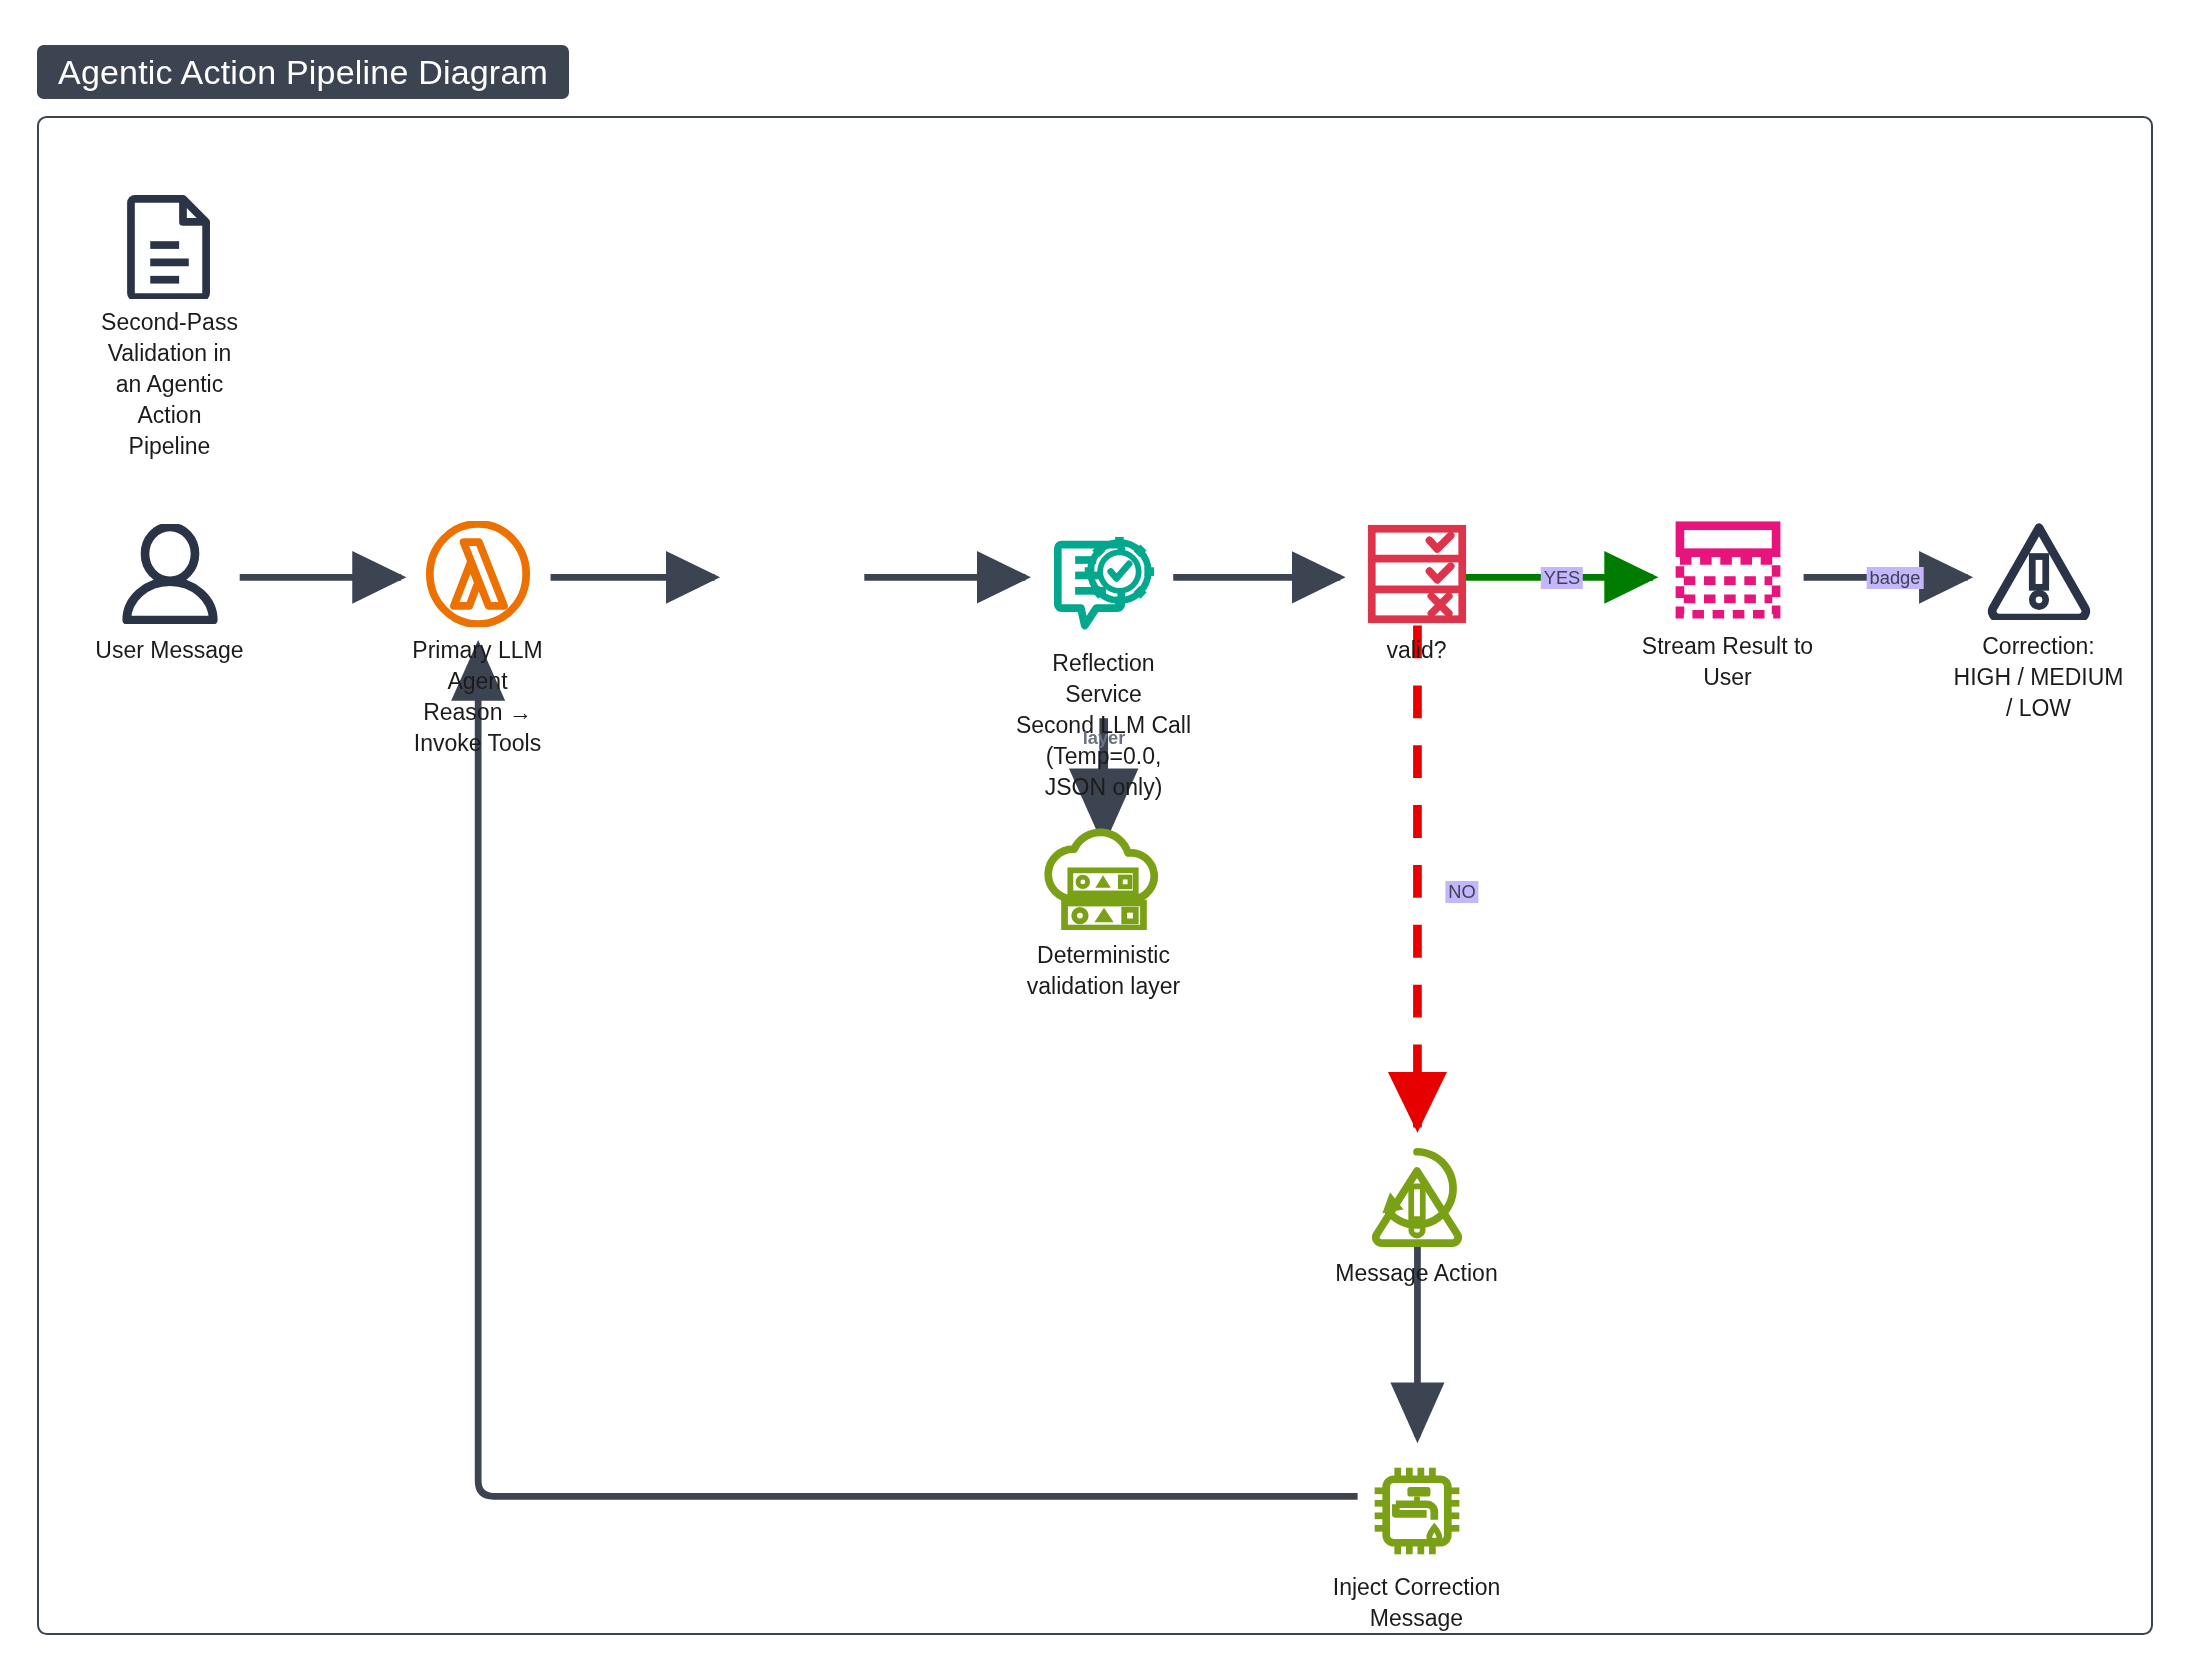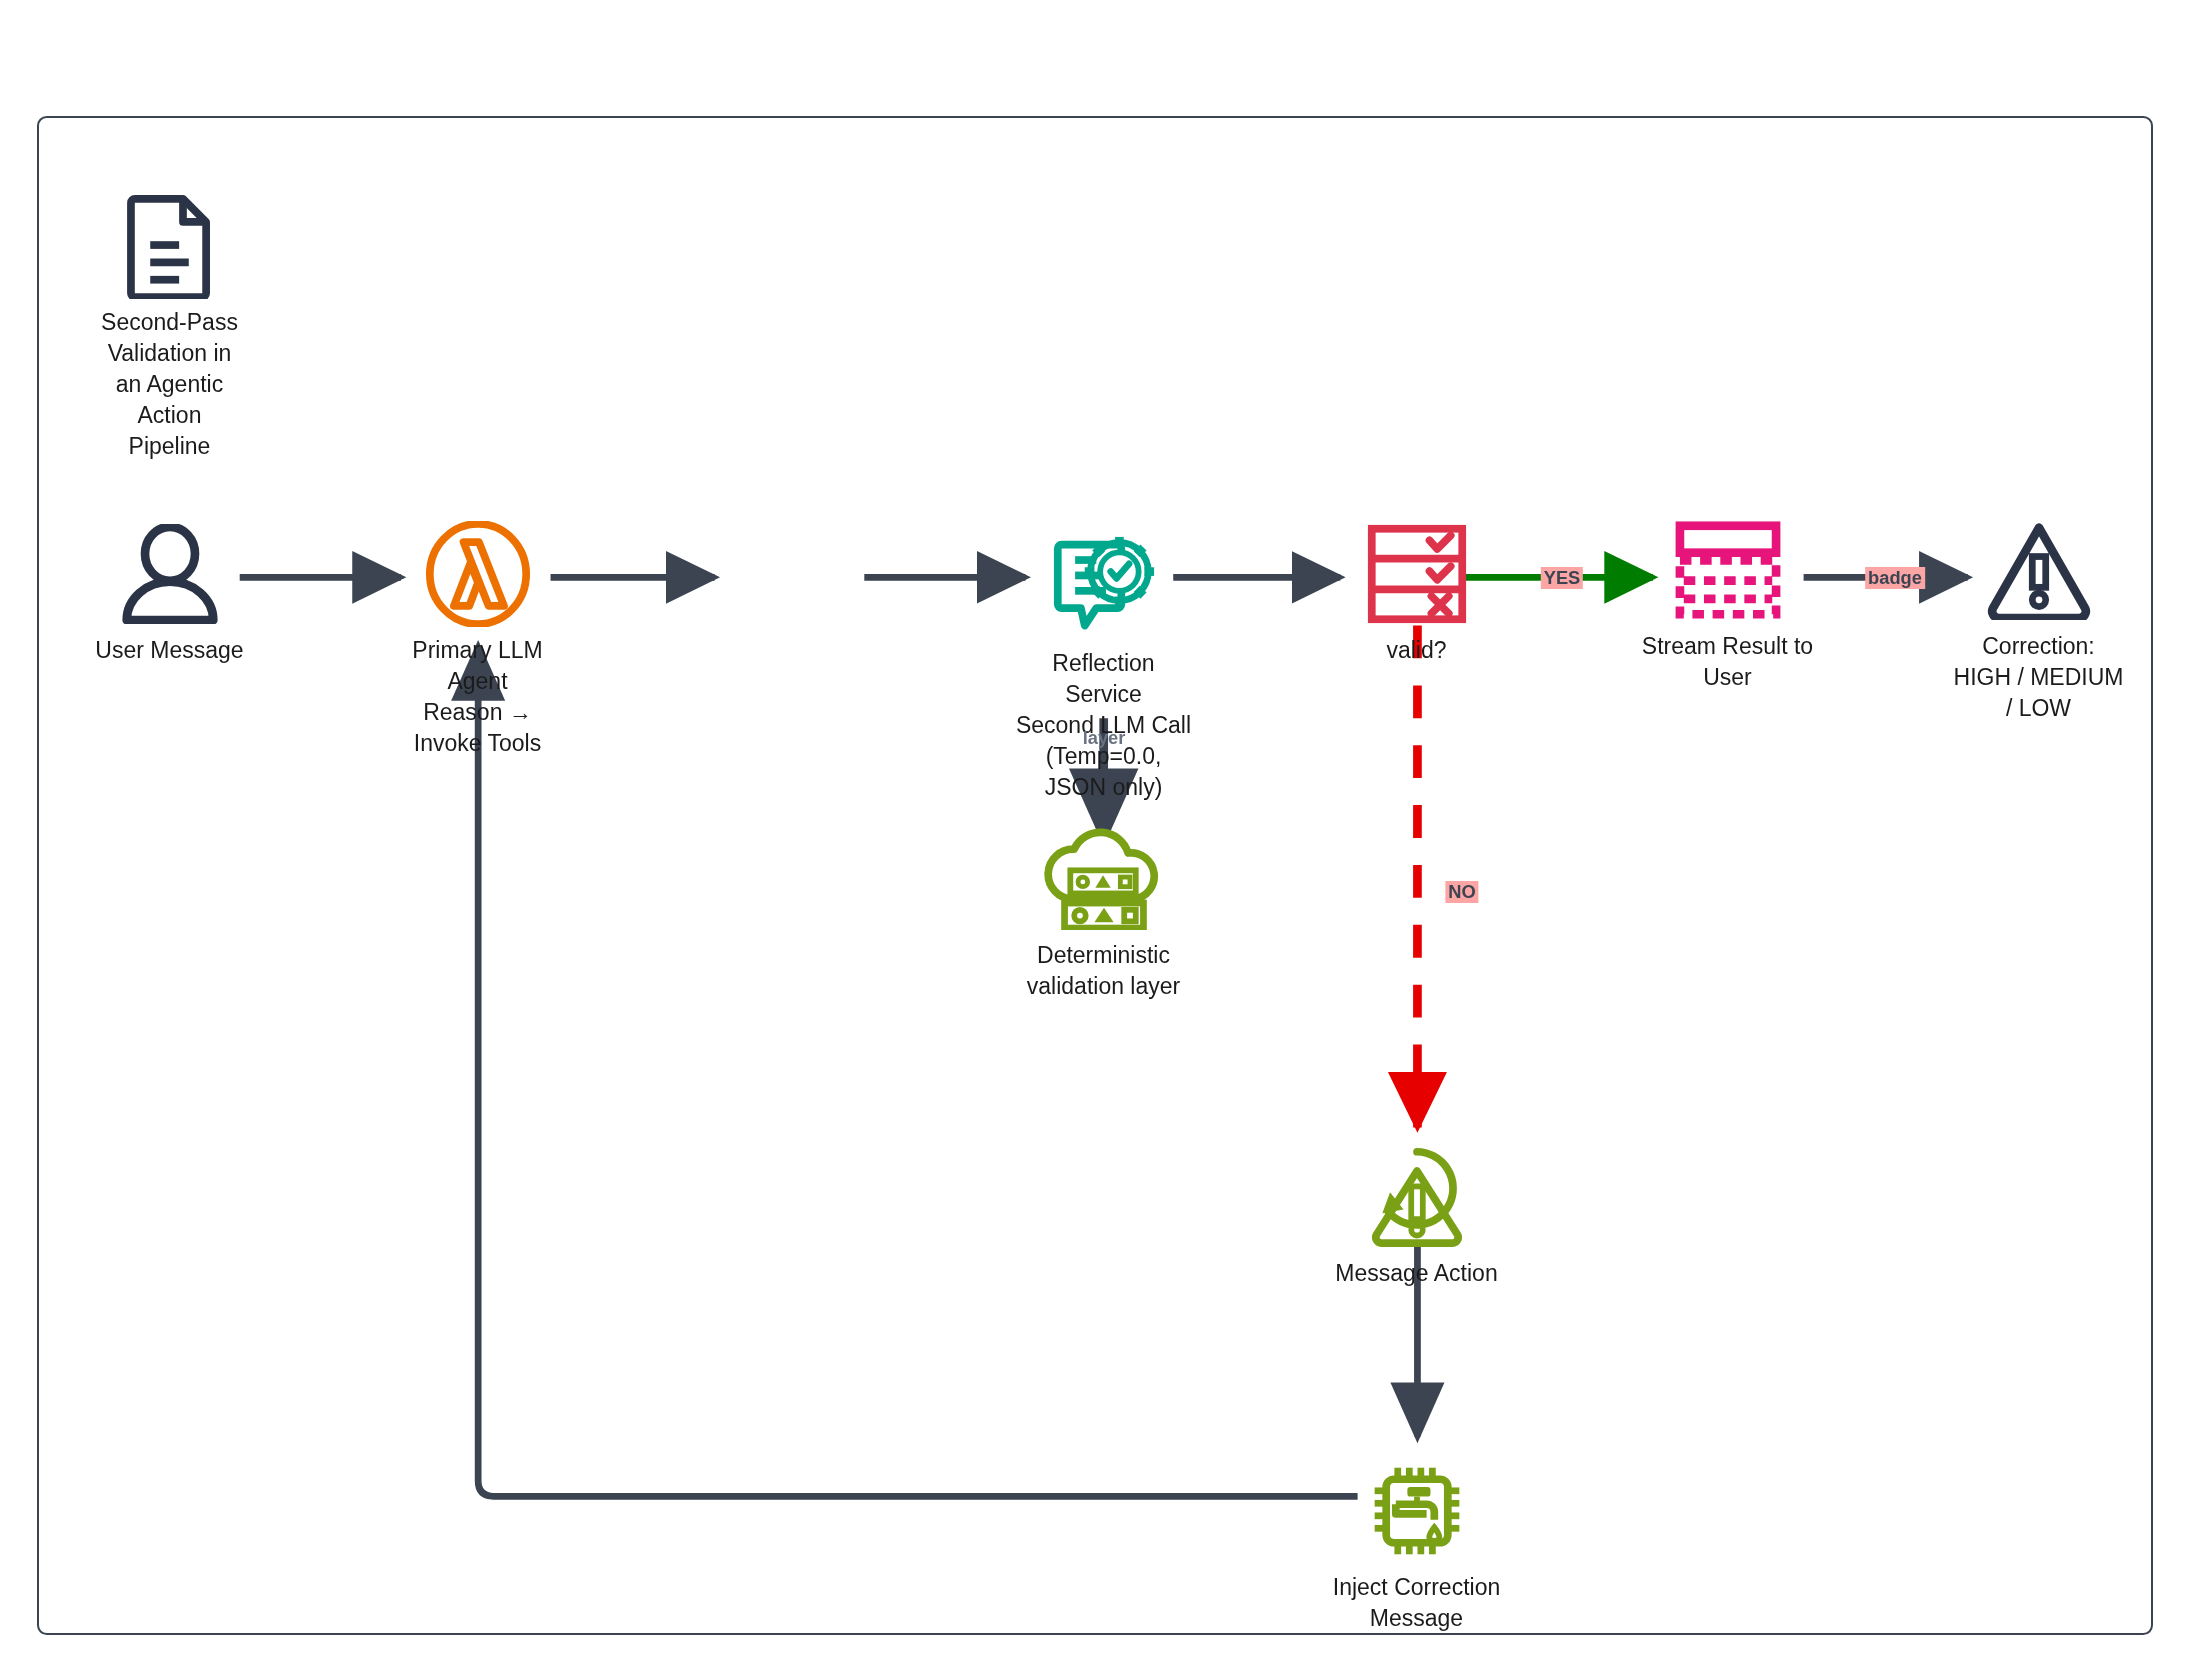--- a/index.html
+++ b/index.html
@@ -73,40 +73,43 @@
     font-size: 23px;
     line-height: 31px;
     white-space: pre-line;
   }
 
   
   .edge-label {
     position: absolute;
     color: #3c4452;
     font-size: 18.3px;
-    font-weight: bold;
+    font-weight: normal;
     transform: translate(-50%, -50%);
-    background: #fca5a5;
+    background: #c4b5fd;
     padding: 0 2.9px;
     white-space: nowrap;
   }
   .note-label {
     position: absolute;
     color: #6a7281;
     font-size: 18.3px;
     font-weight: bold;
     transform: translate(-50%, -50%);
     white-space: nowrap;
   }
 </style>
 </head>
 <body>
 
 <div id="page">
 
+  <div id="title-bar">
+    <span class="title-text">Agentic Action Pipeline Diagram</span>
+  </div>
 
   <div id="canvas-frame"></div>
 
   <svg id="edges" viewBox="0 0 2269 1732">
     <defs>
       <marker id="ah-dark" markerWidth="9" markerHeight="9" refX="7.2" refY="4.5" orient="auto" markerUnits="strokeWidth">
         <path d="M0,0.6 L8,4.5 L0,8.4 z" fill="#3c4452"></path>
       </marker>
       <marker id="ah-dark-sm" markerWidth="10" markerHeight="10" refX="8" refY="5" orient="auto" markerUnits="strokeWidth">
         <path d="M0,1 L9,5 L0,9 z" fill="#3c4452"></path>

